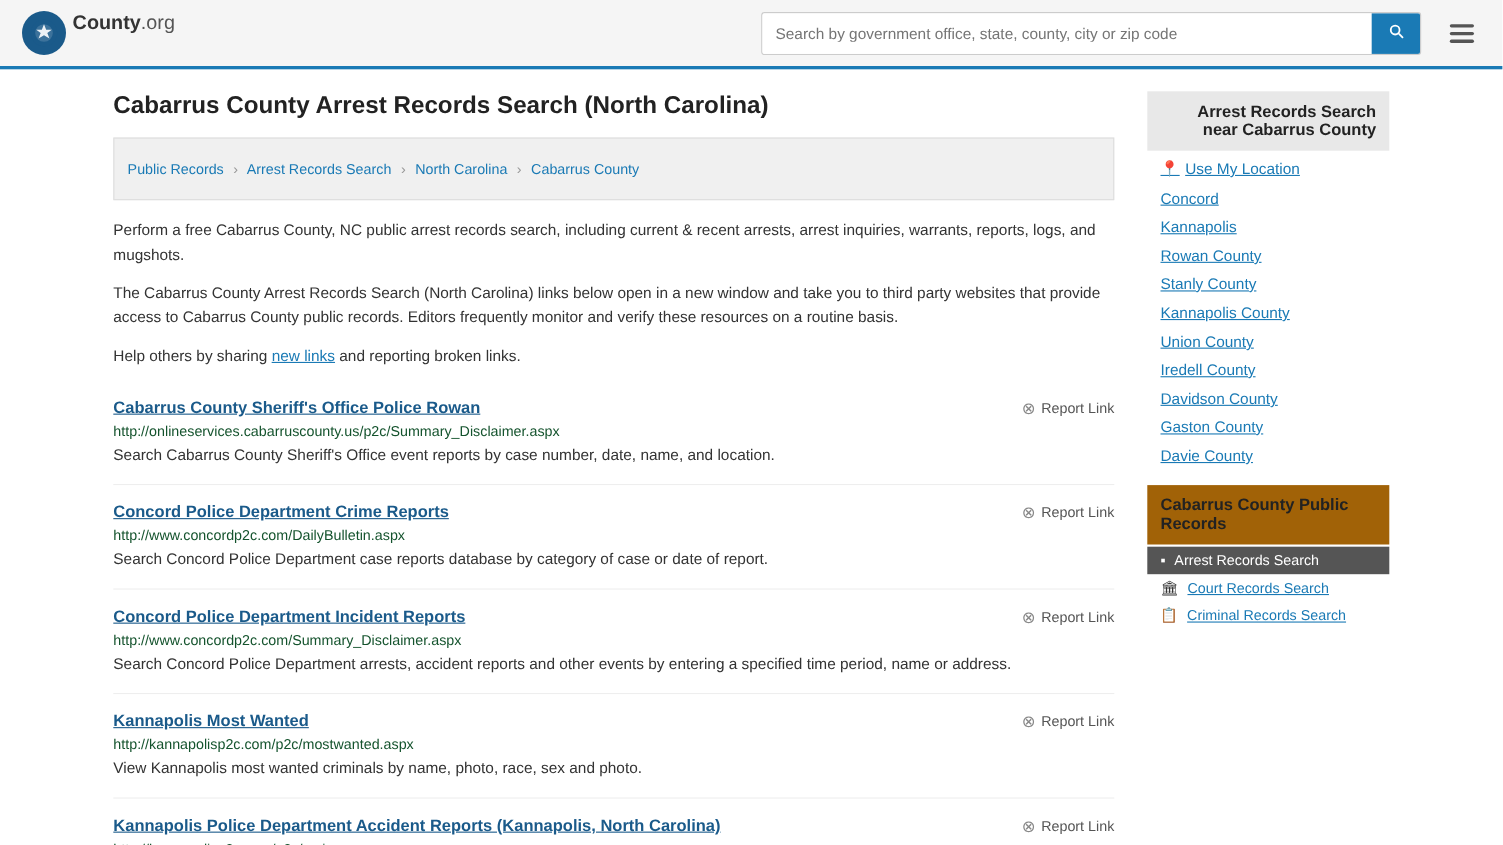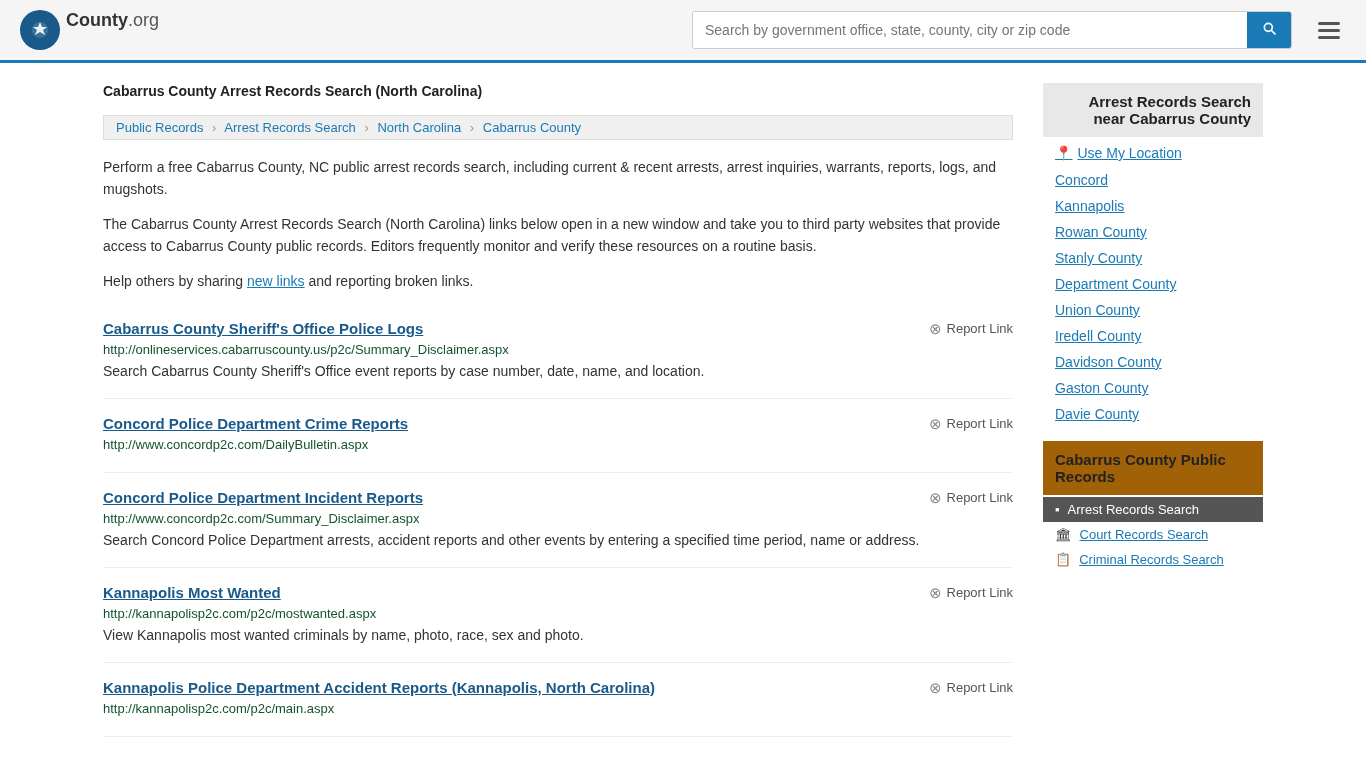--- a/index.html
+++ b/index.html
@@ -85,30 +85,30 @@
       margin: 0 auto;
       padding: 20px 20px;
       display: flex;
       gap: 30px;
     }
     .content-area { flex: 1; }
     .sidebar { width: 220px; flex-shrink: 0; }
 
     
     .page-title {
-      font-size: 14px;
+      font-size: 22px;
       font-weight: bold;
       color: #222;
       margin-bottom: 16px;
     }
 
     
     .breadcrumb {
       background: #f0f0f0;
-      padding: 4px 12px;
+      padding: 20px 12px;
       font-size: 13px;
       margin-bottom: 16px;
       border: 1px solid #ddd;
       color: #555;
     }
     .breadcrumb a { color: #1a7ab5; text-decoration: none; }
     .breadcrumb .sep { margin: 0 5px; color: #999; }
 
     
     .body-text { font-size: 14px; color: #333; line-height: 1.6; margin-bottom: 12px; }
@@ -263,38 +263,39 @@
 
     <p class="body-text">Perform a free Cabarrus County, NC public arrest records search, including current &amp; recent arrests, arrest inquiries, warrants, reports, logs, and mugshots.</p>
     <p class="body-text">The Cabarrus County Arrest Records Search (North Carolina) links below open in a new window and take you to third party websites that provide access to Cabarrus County public records. Editors frequently monitor and verify these resources on a routine basis.</p>
     <p class="body-text">
       <span>Help others by sharing </span><a href="#">new links</a><span> and reporting broken links.</span>
     </p>
 
     <div id="records-container">
         <div class="record-card">
     <div class="record-card-header">
-      <a class="record-title" href="#">Cabarrus County Sheriff's Office Police Logs</a>
+      <a class="record-title" href="#">Cabarrus County Sheriff's Office Police Rowan</a>
       <button class="report-link-btn">
         <span class="report-icon">⊗</span>
         <span>Report Link</span>
       </button>
     </div>
     <div class="record-url">http://onlineservices.cabarruscounty.us/p2c/Summary_Disclaimer.aspx</div>
     <div class="record-desc">Search Cabarrus County Sheriff's Office event reports by case number, date, name, and location.</div>
   </div>
         <div class="record-card">
     <div class="record-card-header">
       <a class="record-title" href="#">Concord Police Department Crime Reports</a>
       <button class="report-link-btn">
         <span class="report-icon">⊗</span>
         <span>Report Link</span>
       </button>
     </div>
     <div class="record-url">http://www.concordp2c.com/DailyBulletin.aspx</div>
+    <div class="record-desc">Search Concord Police Department case reports database by category of case or date of report.</div>
   </div>
         <div class="record-card">
     <div class="record-card-header">
       <a class="record-title" href="#">Concord Police Department Incident Reports</a>
       <button class="report-link-btn">
         <span class="report-icon">⊗</span>
         <span>Report Link</span>
       </button>
     </div>
     <div class="record-url">http://www.concordp2c.com/Summary_Disclaimer.aspx</div>
@@ -333,21 +334,21 @@
     <div class="use-location">
       <span class="pin-icon">📍</span>
       <span>Use My Location</span>
     </div>
 
     <ul class="sidebar-links" id="nearby-links">
         <li><a href="#">Concord</a></li>
         <li><a href="#">Kannapolis</a></li>
         <li><a href="#">Rowan County</a></li>
         <li><a href="#">Stanly County</a></li>
-        <li><a href="#">Department County</a></li>
+        <li><a href="#">Kannapolis County</a></li>
         <li><a href="#">Union County</a></li>
         <li><a href="#">Iredell County</a></li>
         <li><a href="#">Davidson County</a></li>
         <li><a href="#">Gaston County</a></li>
         <li><a href="#">Davie County</a></li>
       </ul>
 
     <div class="sidebar-section2-title">Cabarrus County Public Records</div>
     <ul class="sidebar-record-links" id="public-record-links">
         <li class="active">

